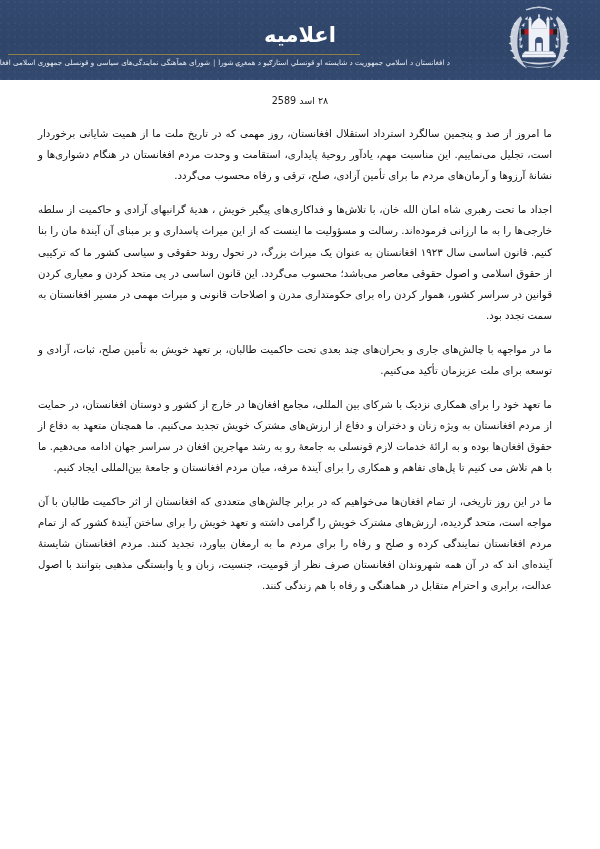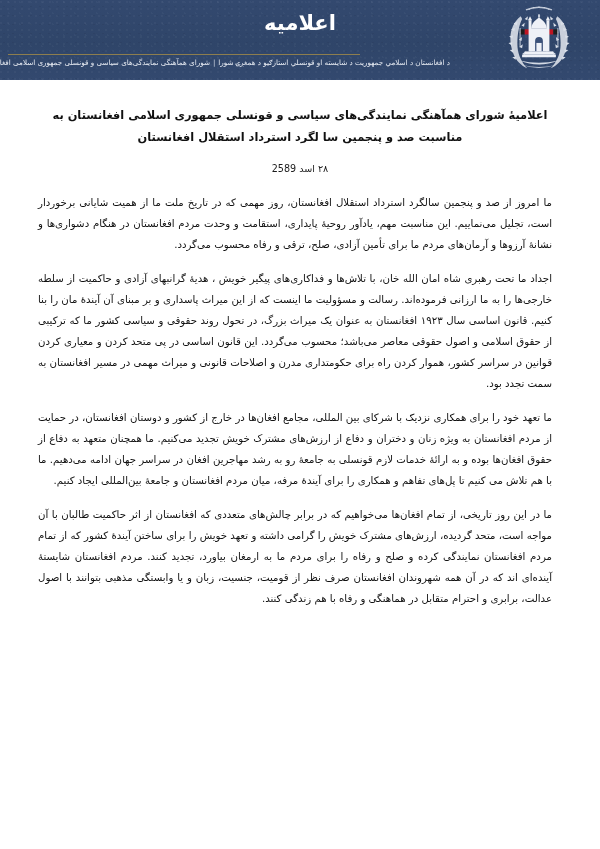--- a/index.html
+++ b/index.html
@@ -33,21 +33,21 @@
       radial-gradient(circle at 12% 30%, rgba(255,255,255,0.035) 0 1px, transparent 1px),
       radial-gradient(circle at 47% 72%, rgba(0,0,0,0.05) 0 1px, transparent 1px),
       radial-gradient(circle at 78% 20%, rgba(255,255,255,0.03) 0 1px, transparent 1px),
       linear-gradient(180deg, #33496f 0%, #2f4569 55%, #33496f 100%);
     background-size: 7px 7px, 9px 9px, 11px 11px, 100% 100%;
     overflow: hidden;
   }
 
   .header-title {
     position: absolute;
-    top: 13px;
+    top: 25px;
     left: 0;
     width: 600px;
     text-align: center;
     color: #ffffff;
     font-size: 21px;
     font-weight: bold;
     letter-spacing: 0.3px;
     line-height: 1;
   }
 
@@ -204,25 +204,25 @@
         <g fill="#e3e8f0" opacity="0.92">
           <path d="M30 90 q30 12 60 0 q-30 7 -60 0 Z"></path>
           <path d="M34 97 q26 9 52 0 q-26 6 -52 0 Z" opacity="0.85"></path>
         </g>
       </svg>
     </div>
   </div>
 
   <div class="doc-body">
 
-    <div class="doc-title">اعلامیهٔ شورای همآهنگی نمایندگی‌های سیاسی و قونسلی جمهوری اسلامی افغانستان به مناسبت صد و پنجمین سا لگرد استرداد استقلال افغانستان</div>
 
     <div class="doc-date">۲۸ اسد 2589</div>
 
     <div class="paragraphs">
       <p class="para">ما امروز از صد و پنجمین سالگرد استرداد استقلال افغانستان، روز مهمی که در تاریخ ملت ما از همیت شایانی برخوردار است، تجلیل می‌نماییم. این مناسبت مهم، یادآور روحیهٔ پایداری، استقامت و وحدت مردم افغانستان در هنگام دشواری‌ها و نشانهٔ آرزوها و آرمان‌های مردم ما برای تأمین آزادی، صلح، ترقی و رفاه محسوب می‌گردد.</p>
       <p class="para">اجداد ما تحت رهبری شاه امان الله خان، با تلاش‌ها و فداکاری‌های پیگیر خویش ، هدیهٔ گرانبهای آزادی و حاکمیت از سلطه خارجی‌ها را به ما ارزانی فرموده‌اند. رسالت و مسؤولیت ما اینست که از این میراث پاسداری و بر مبنای آن آیندهٔ مان را بنا کنیم. قانون اساسی سال ۱۹۲۳ افغانستان به عنوان یک میراث بزرگ، در تحول روند حقوقی و سیاسی کشور ما که ترکیبی از حقوق اسلامی و اصول حقوقی معاصر می‌باشد؛ محسوب می‌گردد. این قانون اساسی در پی  متحد کردن و معیاری کردن قوانین در سراسر کشور، هموار کردن راه برای حکومتداری مدرن و اصلاحات قانونی و میراث مهمی در مسیر افغانستان به سمت تجدد بود.</p>
+      <p class="para">ما در مواجهه با چالش‌های جاری و بحران‌های چند بعدی تحت حاکمیت طالبان، بر تعهد خویش به تأمین صلح، ثبات، آزادی و توسعه برای ملت عزیزمان تأکید می‌کنیم.</p>
       <p class="para">ما تعهد خود را برای همکاری نزدیک با شرکای بین المللی، مجامع افغان‌ها در خارج از کشور و دوستان افغانستان، در حمایت از مردم افغانستان به ویژه زنان و دختران و دفاع از ارزش‌های مشترک خویش تجدید می‌کنیم. ما همچنان متعهد به دفاع از حقوق افغان‌ها بوده و به ارائهٔ خدمات لازم قونسلی به جامعهٔ رو به رشد مهاجرین افغان در سراسر جهان ادامه می‌دهیم. ما با هم تلاش می کنیم تا پل‌های تفاهم و همکاری را برای آیندهٔ مرفه، میان مردم افغانستان و جامعهٔ بین‌المللی ایجاد کنیم.</p>
       <p class="para">ما در این روز تاریخی، از تمام افغان‌ها می‌خواهیم که در برابر چالش‌های متعددی که افغانستان از اثر حاکمیت طالبان با آن مواجه است، متحد گردیده، ارزش‌های مشترک خویش را گرامی داشته و تعهد خویش را برای ساختن آیندهٔ کشور که از تمام مردم افغانستان نمایندگی کرده و صلح و رفاه را برای مردم ما به ارمغان بیاورد، تجدید کنند. مردم افغانستان شایستهٔ آینده‌ای اند که در آن همه شهروندان افغانستان صرف نظر از قومیت، جنسیت، زبان و یا وابستگی مذهبی بتوانند با اصول عدالت، برابری و احترام متقابل در هماهنگی و رفاه با هم زندگی کنند.</p>
     </div>
   </div>
 
 </div>
 
 </body></html>

